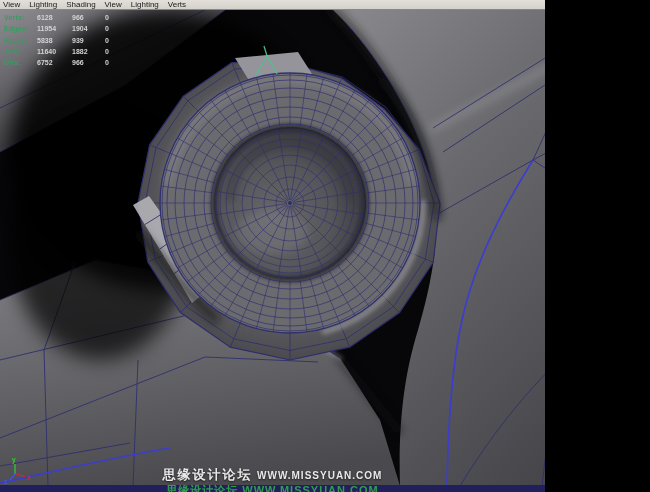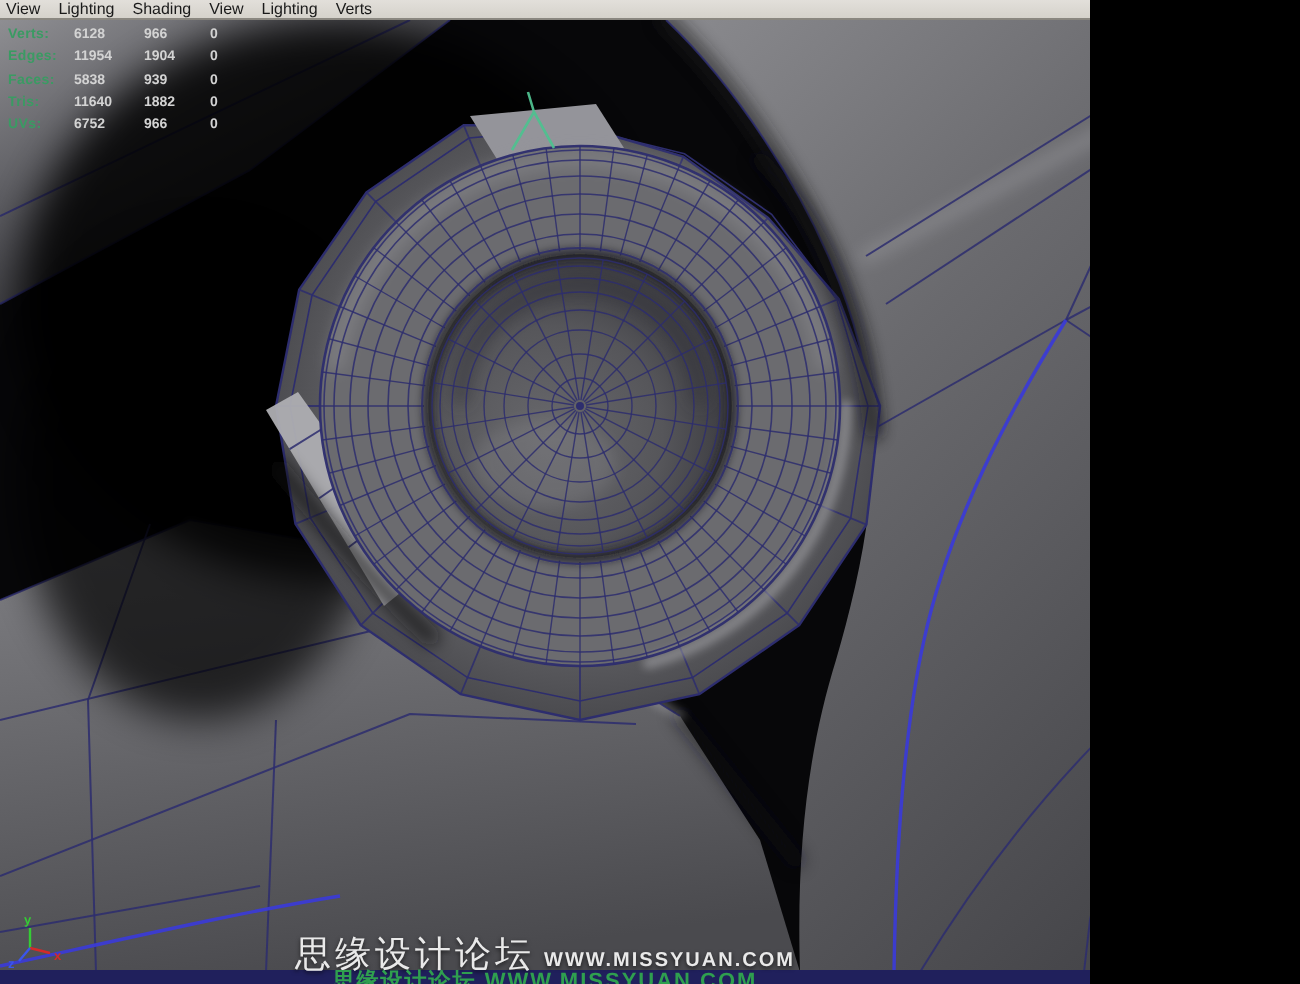--- a/index.html
+++ b/index.html
@@ -18,21 +18,21 @@
   .sel-green{stroke:var(--selgreen);fill:none;stroke-width:1.3;opacity:.95;}
   .soft{fill:none;stroke-linecap:round;}
   
   #hud{position:absolute;left:4px;top:12px;z-index:20;}
   .hud-row{display:grid;grid-template-columns:33px 35px 33px 14px;height:11.3px;align-items:center;}
   .hud-label{font-size:7px;font-weight:bold;color:var(--hudgreen);letter-spacing:.2px;}
   .hud-val{font-size:7px;font-weight:bold;color:var(--hudval);}
   
   #watermark{position:absolute;left:0;top:465px;width:100%;text-align:center;z-index:25;
              color:var(--wmwhite);text-shadow:0 1px 2px rgba(0,0,0,.65);white-space:nowrap;}
-  #wm-cn{font-size:18px;font-weight:normal;letter-spacing:2px;}
+  #wm-cn{font-size:13px;font-weight:bold;letter-spacing:2px;}
   #wm-url{font-size:10px;font-weight:bold;letter-spacing:1px;margin-top:22px;}
   #watermark2{position:absolute;left:0;top:483px;width:100%;text-align:center;z-index:25;
               color:var(--wmgreen);font-size:11px;font-weight:bold;letter-spacing:1px;white-space:nowrap;}
 </style>
 </head>
 <body>
 
 <div id="screen">
 
   <div id="menubar" style="background: linear-gradient(rgb(226, 223, 218), rgb(213, 210, 203));">

